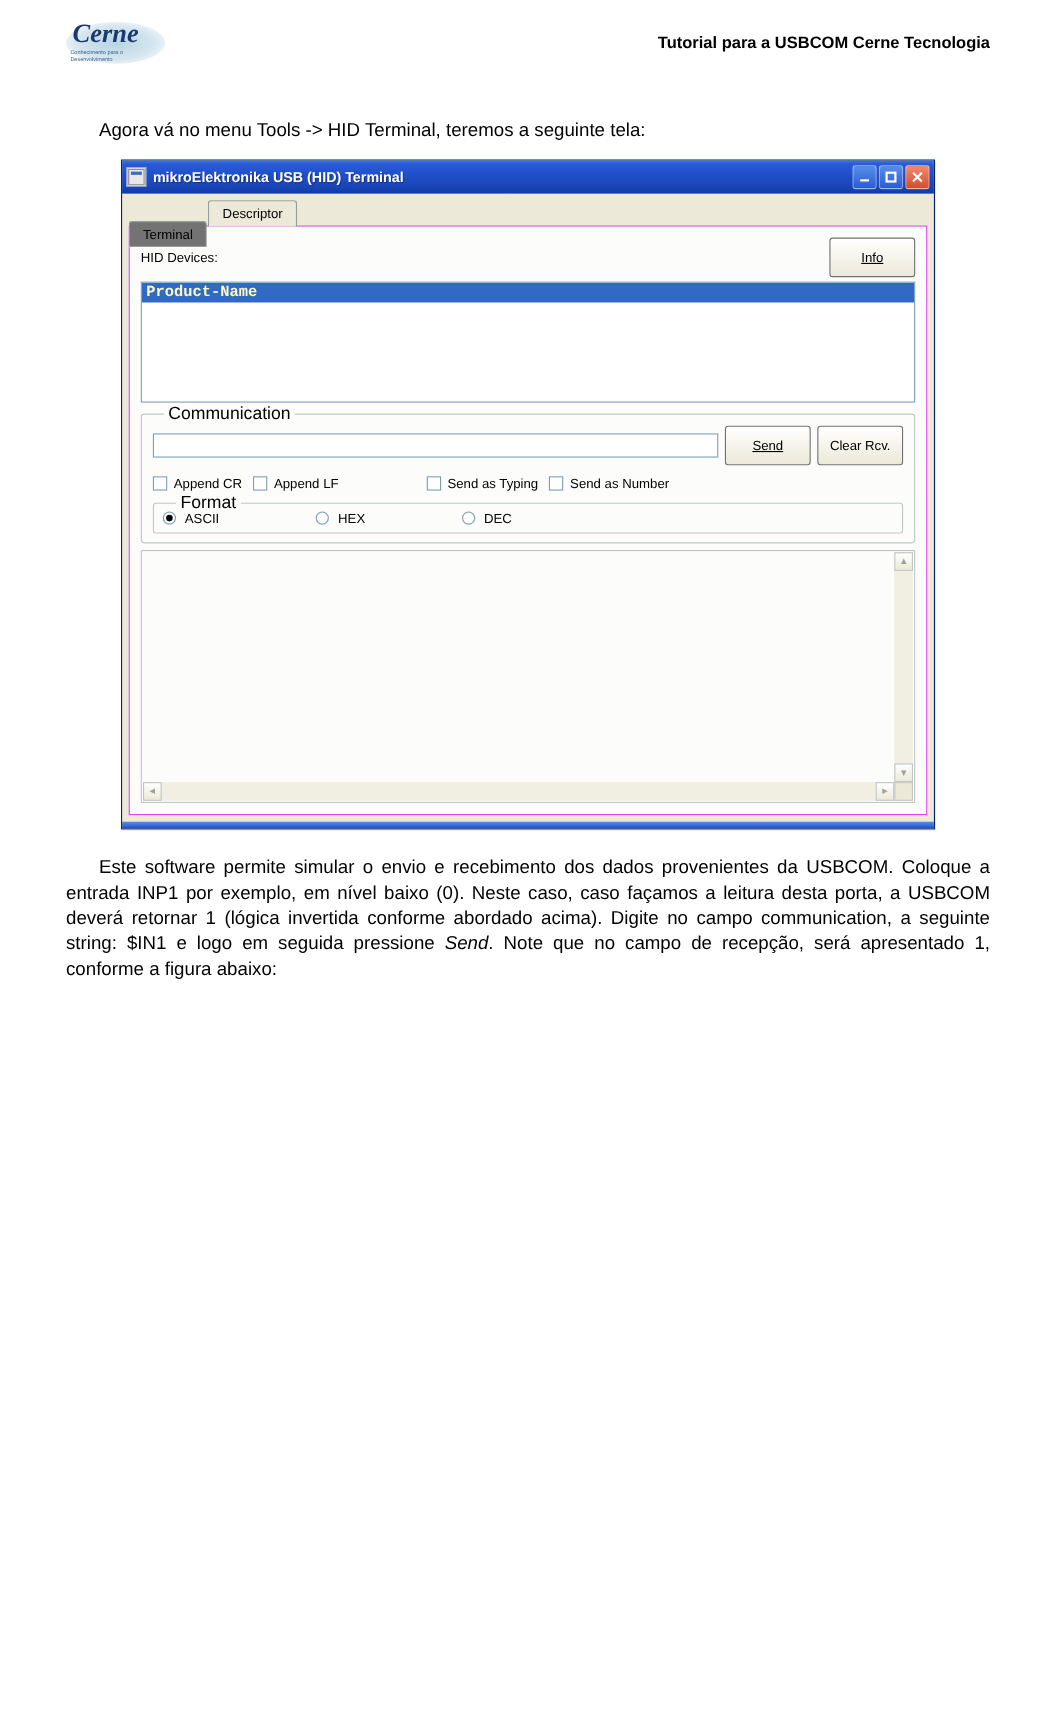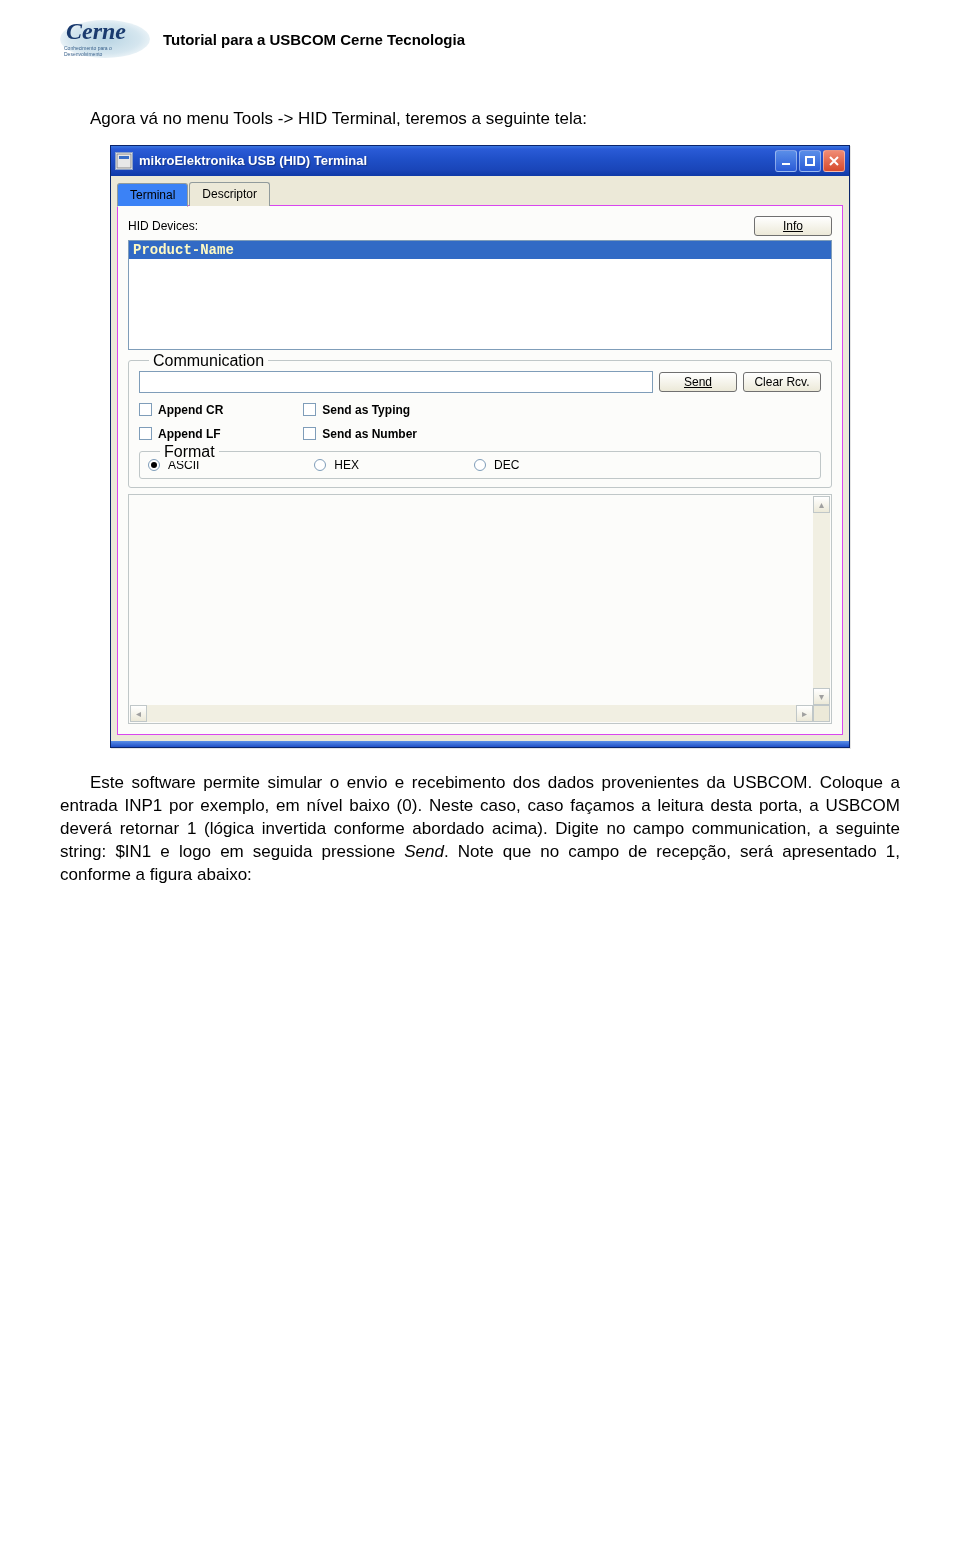--- a/index.html
+++ b/index.html
@@ -9,20 +9,21 @@
     width: 960px;
     margin: 0 auto;
     color: #000;
   }
   .page {
     padding: 0 60px 40px 60px;
   }
   .header-row {
     display: flex;
     align-items: center;
+    justify-content: space-between;
     padding: 20px 0 30px 0;
   }
   .logo {
     display: flex;
     align-items: center;
     gap: 0;
   }
   .logo-ellipse {
     width: 90px;
     height: 38px;
@@ -120,37 +121,37 @@
     padding: 4px 12px 4px 12px;
     background: #ece9d8;
     border: 1px solid #919b9c;
     border-bottom: none;
     border-radius: 3px 3px 0 0;
     font-size: 12px;
     margin-right: 1px;
     position: relative;
   }
   .tab.active {
-    background: #3b82f6;
+    background: #737373;
     border-bottom: 1px solid #fcfcfa;
-    top: 1px;
+    top: 19px;
   }
   .tab-panel {
     border: 1px solid #d946ef;
     background: #fcfcfa;
     padding: 10px 10px 10px 10px;
     position: relative;
     z-index: 1;
   }
   .row { display: flex; align-items: center; gap: 8px; }
   .row.top { justify-content: space-between; margin-bottom: 4px; }
   .label { font-size: 12px; }
   .btn {
     min-width: 78px;
-    height: 20px;
+    height: 36px;
     background: linear-gradient(to bottom,#fff,#ece9d8);
     border: 1px solid #707070;
     border-radius: 3px;
     font-size: 12px;
     display: inline-flex;
     align-items: center;
     justify-content: center;
     padding: 0 10px;
   }
   .listbox {
@@ -192,34 +193,34 @@
     border: 1px solid #7f9db9;
     background: #fff;
     padding: 1px 3px;
     font-size: 12px;
   }
   .chk-row {
     display: flex;
     gap: 80px;
     margin-top: 10px;
   }
-  .chk-col { display: flex; flex-direction: column; gap: 10px; font-weight: bold; }
+  .chk-col { display: flex; gap: 10px; }
   .chk { display: flex; align-items: center; gap: 6px; }
   .chkbox {
     width: 13px; height: 13px;
     border: 1px solid #7f9db9;
     background: #fff;
   }
   .fmt-row { display: flex; align-items: center; gap: 8px; }
   .radio {
     width: 12px; height: 12px; border: 1px solid #7f9db9; border-radius: 50%; background: #fff;
     display: inline-flex; align-items: center; justify-content: center;
   }
   .radio.sel::after { content:""; width:6px; height:6px; background:#000; border-radius:50%; }
-  .fmt-opts { display: flex; gap: 115px; margin-top: 0; text-align: right; }
+  .fmt-opts { display: flex; gap: 88px; margin-top: 0; text-align: right; }
 
   .output {
     width: 100%;
     height: 230px;
     border: 1px solid #c0c7c8;
     background: #fcfcfa;
     margin-top: 6px;
     position: relative;
     padding: 2px;
   }

